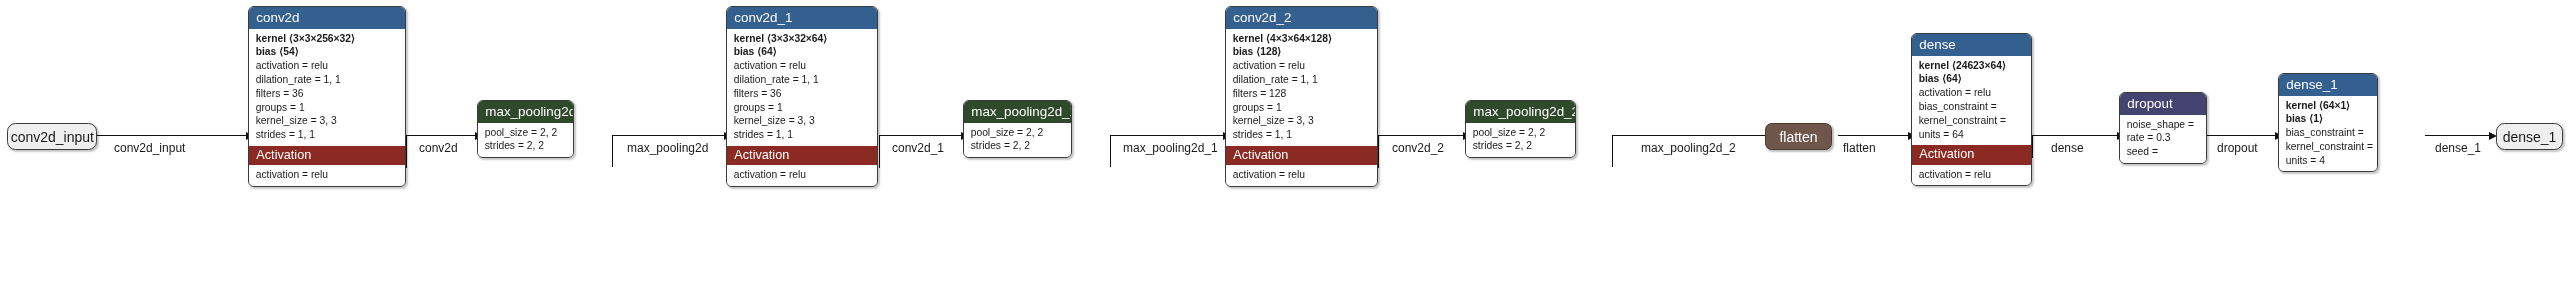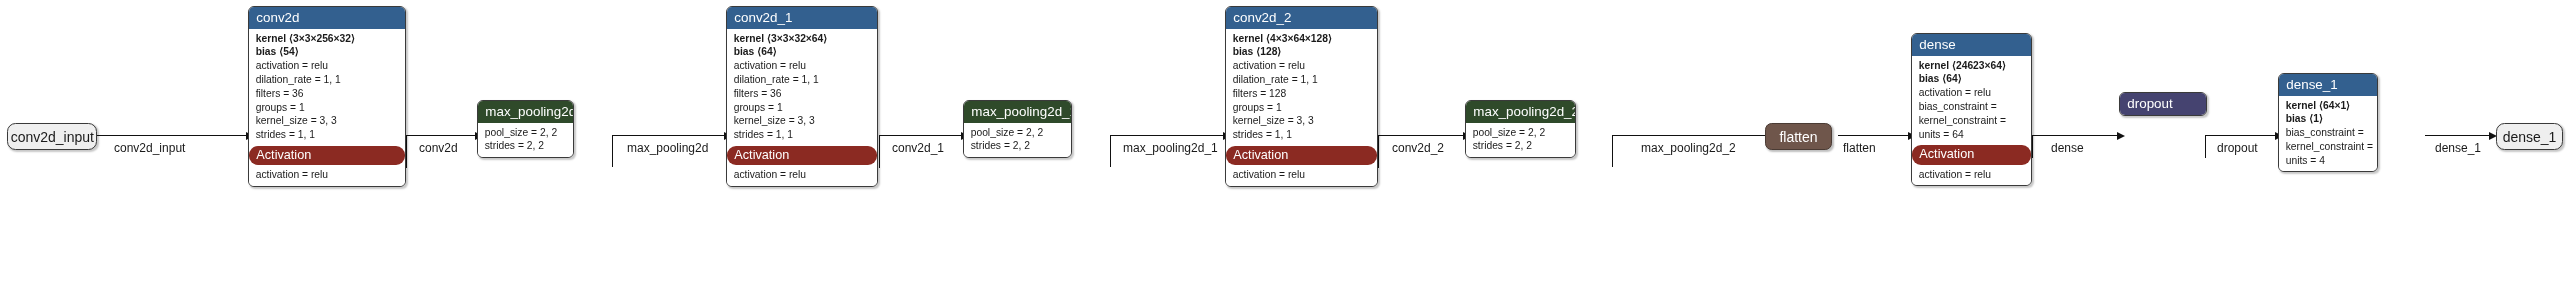--- a/index.html
+++ b/index.html
@@ -66,21 +66,20 @@
     padding: 3px 7.3px 3.6px 7.3px;
     line-height: 1.12;
     white-space: nowrap;
   }
   .section-title {
     font-size: 12.7px;
     color: #ffffff;
     padding: 2.4px 7.3px 3px 7.3px;
     line-height: 1.12;
     white-space: nowrap;
-    border-radius: 9px;
   }
   .body {
     background: #ffffff;
     padding: 3px 6px 3.6px 6.7px;
   }
   .prow {
     font-size: 10.3px;
     line-height: 1.34;
     color: #1a1a1a;
     white-space: nowrap;
@@ -267,20 +266,25 @@
       <div class="prow">units = 64</div>
     </div>
     <div class="section-title" style="background:#8b2a22;">Activation</div>
     <div class="body">
       <div class="prow">activation = relu</div>
     </div>
   </div>
 
   <div class="layer" style="left:2119px; top:92px; width:88px;">
     <div class="layer-title" style="background:#454370;">dropout</div>
+    <div class="body">
+      <div class="prow">noise_shape =</div>
+      <div class="prow">rate = 0.3</div>
+      <div class="prow">seed =</div>
+    </div>
   </div>
 
   <div class="layer" style="left:2278px; top:73px; width:100px;">
     <div class="layer-title" style="background:#33608f;">dense_1</div>
     <div class="body">
       <div class="prow"><b>kernel</b> <span class="ang">⟨64×1⟩</span></div>
       <div class="prow"><b>bias</b> <span class="ang">⟨1⟩</span></div>
       <div class="prow">bias_constraint =</div>
       <div class="prow">kernel_constraint =</div>
       <div class="prow">units = 4</div>

